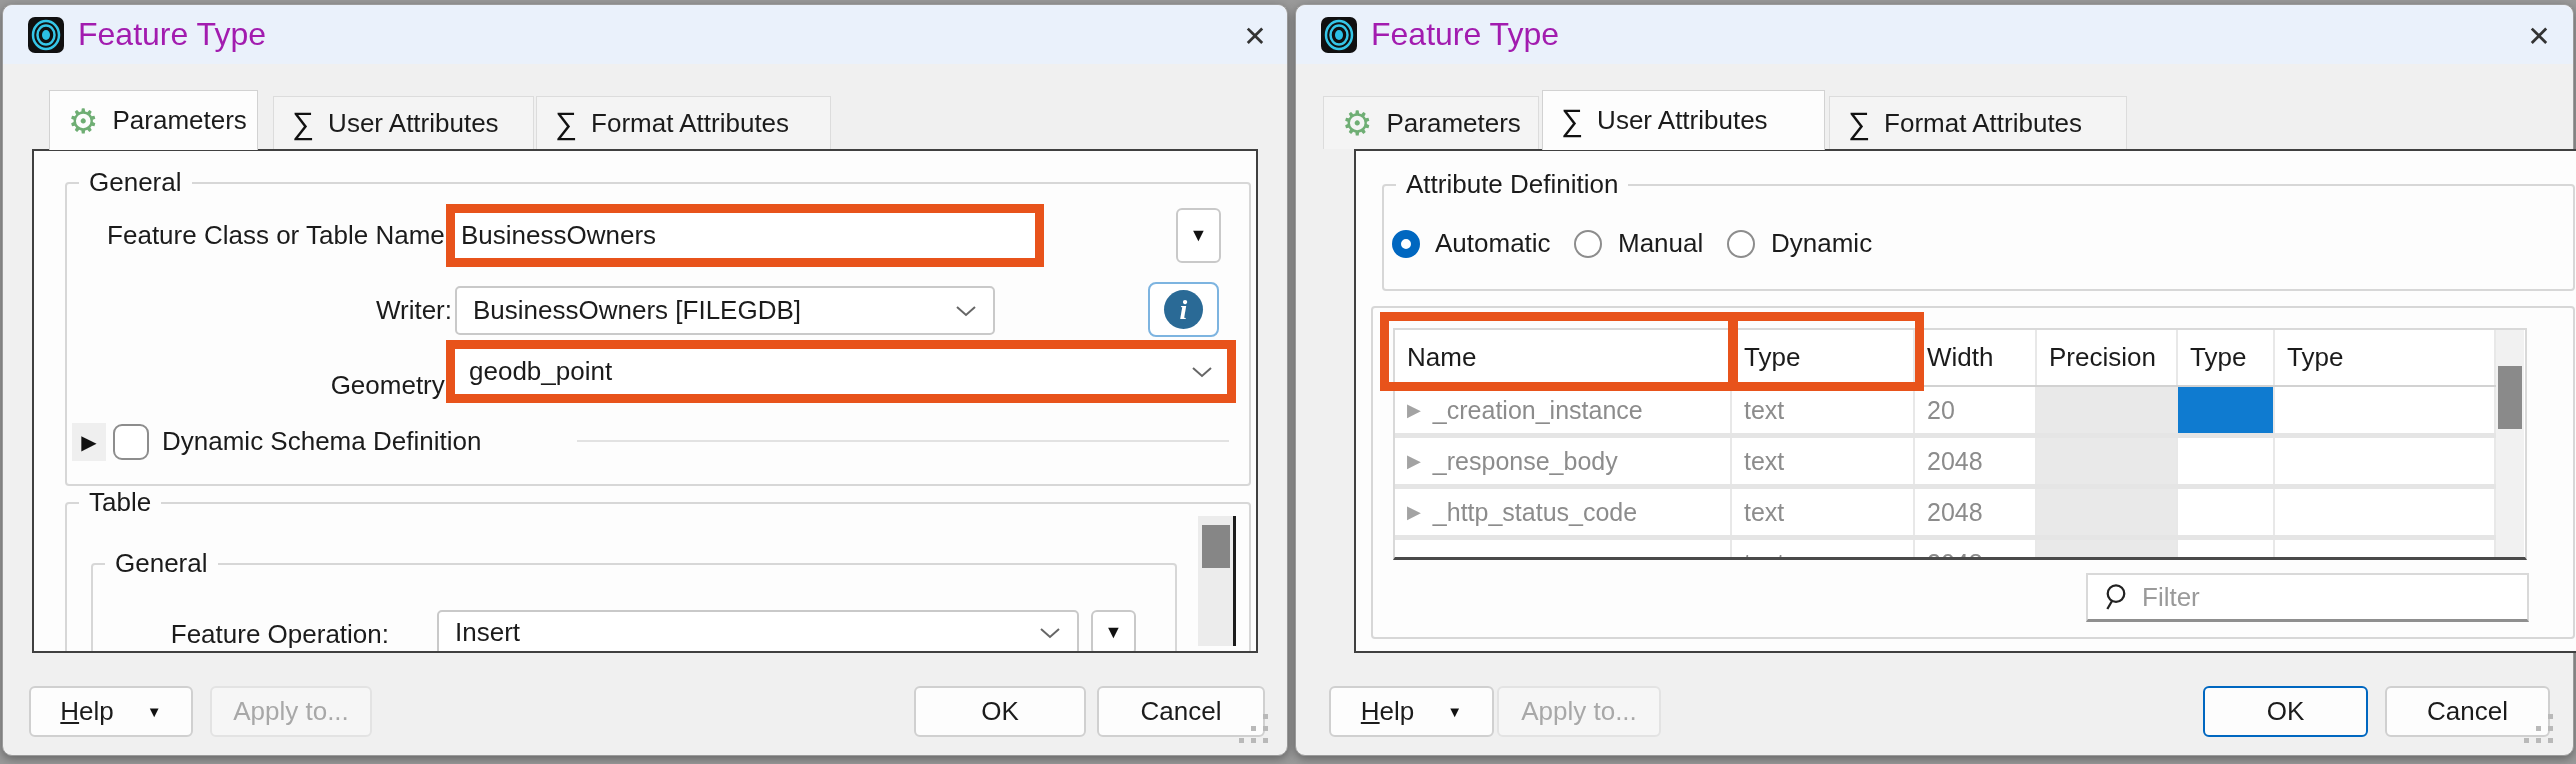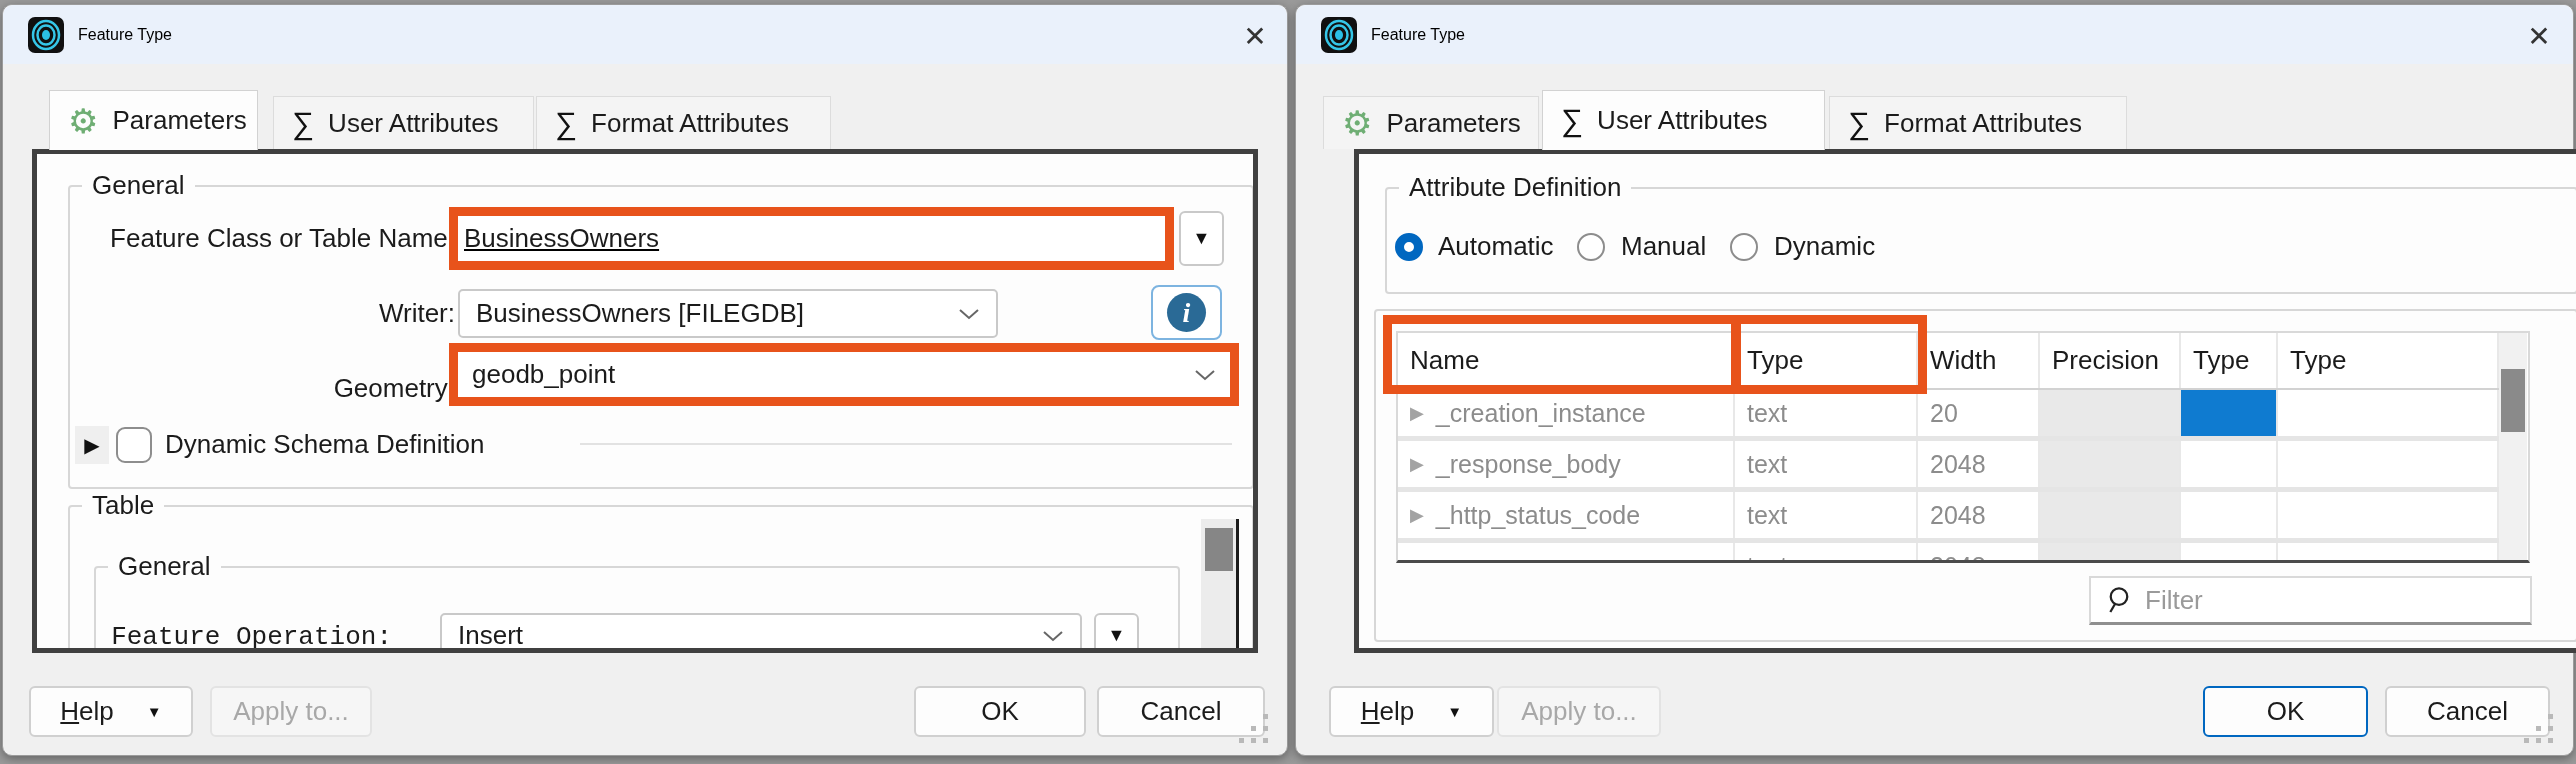--- a/index.html
+++ b/index.html
@@ -6,35 +6,35 @@
   html,body { width:2576px; height:764px; }
   body { background:#9a9a9a; font-family:"Liberation Sans", sans-serif; overflow:hidden; position:relative; }
 
   .dlg { position:absolute; top:4px; height:752px; background:#f0f0f0;
          border:1px solid #9b9b9b; border-radius:10px;
          box-shadow:0 3px 10px rgba(0,0,0,.35); }
   .titlebar { position:absolute; left:0; top:0; right:0; height:59px; background:#eaf1fb;
               border-radius:10px 10px 0 0; }
   .appicon { position:absolute; left:24px; top:11px; }
   .wtitle { position:absolute; left:75px; top:0; height:59px; line-height:59px;
-            font-size:16px; color:#000000; }
+            font-size:32px; color:#a21caf; }
   .closex { position:absolute; top:12px; width:38px; height:38px; display:flex;
             align-items:center; justify-content:center; font-size:28px; color:#333; }
 
   .tab { position:absolute; display:flex; align-items:center; gap:14px; padding-left:18px;
          font-size:26px; color:#1b1b1b; }
   .tab.active { top:85px; height:60px; background:#fdfdfd; border:1px solid #d2d2d2;
                 border-bottom:none; z-index:5; }
   .tab.inactive { top:91px; height:53px; background:#f4f4f4; border:1px solid #dcdcdc;
                   border-bottom:none; }
   .gear { color:#6fae74; font-size:34px; line-height:1; }
   .sigma { color:#111; font-size:31px; line-height:1; }
 
   .panel { position:absolute; top:144px; height:504px; background:#fdfdfd;
-           border:5px solid #404040; overflow:hidden; z-index:1;padding-left:46px; }
+           border:2px solid #404040; overflow:hidden; z-index:1;padding-left:46px; }
 
   .grp { position:absolute; border:2px solid #d7d7d7; border-radius:4px; }
   .glabel { position:absolute; top:-17px; left:12px; background:#fdfdfd; padding:0 10px;
             font-size:26px; color:#1b1b1b; white-space:nowrap; }
 
   .lbl { position:absolute; font-size:26px; color:#1b1b1b; white-space:nowrap; }
   .rlbl { text-align:right; }
 
   .combo { position:absolute; background:#fff; border:2px solid #c9c9c9; border-radius:5px;
            display:flex; align-items:center; padding:0 16px; font-size:26px; color:#1b1b1b; }
@@ -131,21 +131,21 @@
     <span>Format Attributes</span>
   </div>
 
   <div class="panel" style="left:29px; width:1226px;">
 
     <div class="grp" style="left:31px; top:31px; width:1186px; height:304px;">
       <span class="glabel">General</span>
     </div>
 
     <div class="lbl rlbl" style="left:0; top:60px; width:418px; height:49px; line-height:49px;">Feature Class or Table Name:</div>
-    <div class="annot" style="left:412px; top:53px; width:725px; height:63px;text-decoration:underline;">
+    <div class="annot" style="left:412px; top:53px; width:598px; height:63px;">
       <input readonly="" value="BusinessOwners" style="">
     </div>
     <div class="ddbtn" style="left:1142px; top:57px; width:45px; height:55px;">
       <span>▼</span>
     </div>
 
     <div class="lbl rlbl" style="left:0; top:135px; width:418px; height:49px; line-height:49px;">Writer:</div>
     <div class="combo" style="left:421px; top:135px; width:540px; height:49px;">
       <span>BusinessOwners [FILEGDB]</span>
       <svg class="chev chevsvg" width="22" height="12" viewBox="0 0 22 12">
@@ -171,21 +171,21 @@
 
     <div class="grp" style="left:31px; top:351px; width:1186px; height:217px;">
       <span class="glabel">Table</span>
     </div>
     <div class="vtrack" style="left:1164px; top:365px; width:38px; height:130px;">
       <div class="vthumb" style="left:4px; top:9px; width:28px; height:43px;"></div>
     </div>
     <div class="grp" style="left:57px; top:412px; width:1086px; height:148px;">
       <span class="glabel">General</span>
     </div>
-    <div class="lbl rlbl" style="left:59px; top:462px; width:296px; height:43px; line-height:43px;font-family:Liberation Mono, monospace;">Feature Operation:</div>
+    <div class="lbl rlbl" style="left:59px; top:462px; width:296px; height:43px; line-height:43px;">Feature Operation:</div>
     <div class="combo" style="left:403px; top:459px; width:642px; height:45px;gap:7px;">
       <span>Insert</span>
       <svg class="chev chevsvg" width="22" height="12" viewBox="0 0 22 12">
           <path d="M2 2 L11 10 L20 2" fill="none" stroke="#666" stroke-width="2"></path>
         </svg>
     </div>
     <div class="ddbtn" style="left:1057px; top:459px; width:45px; height:45px;">
       <span>▼</span>
     </div>
   </div>

